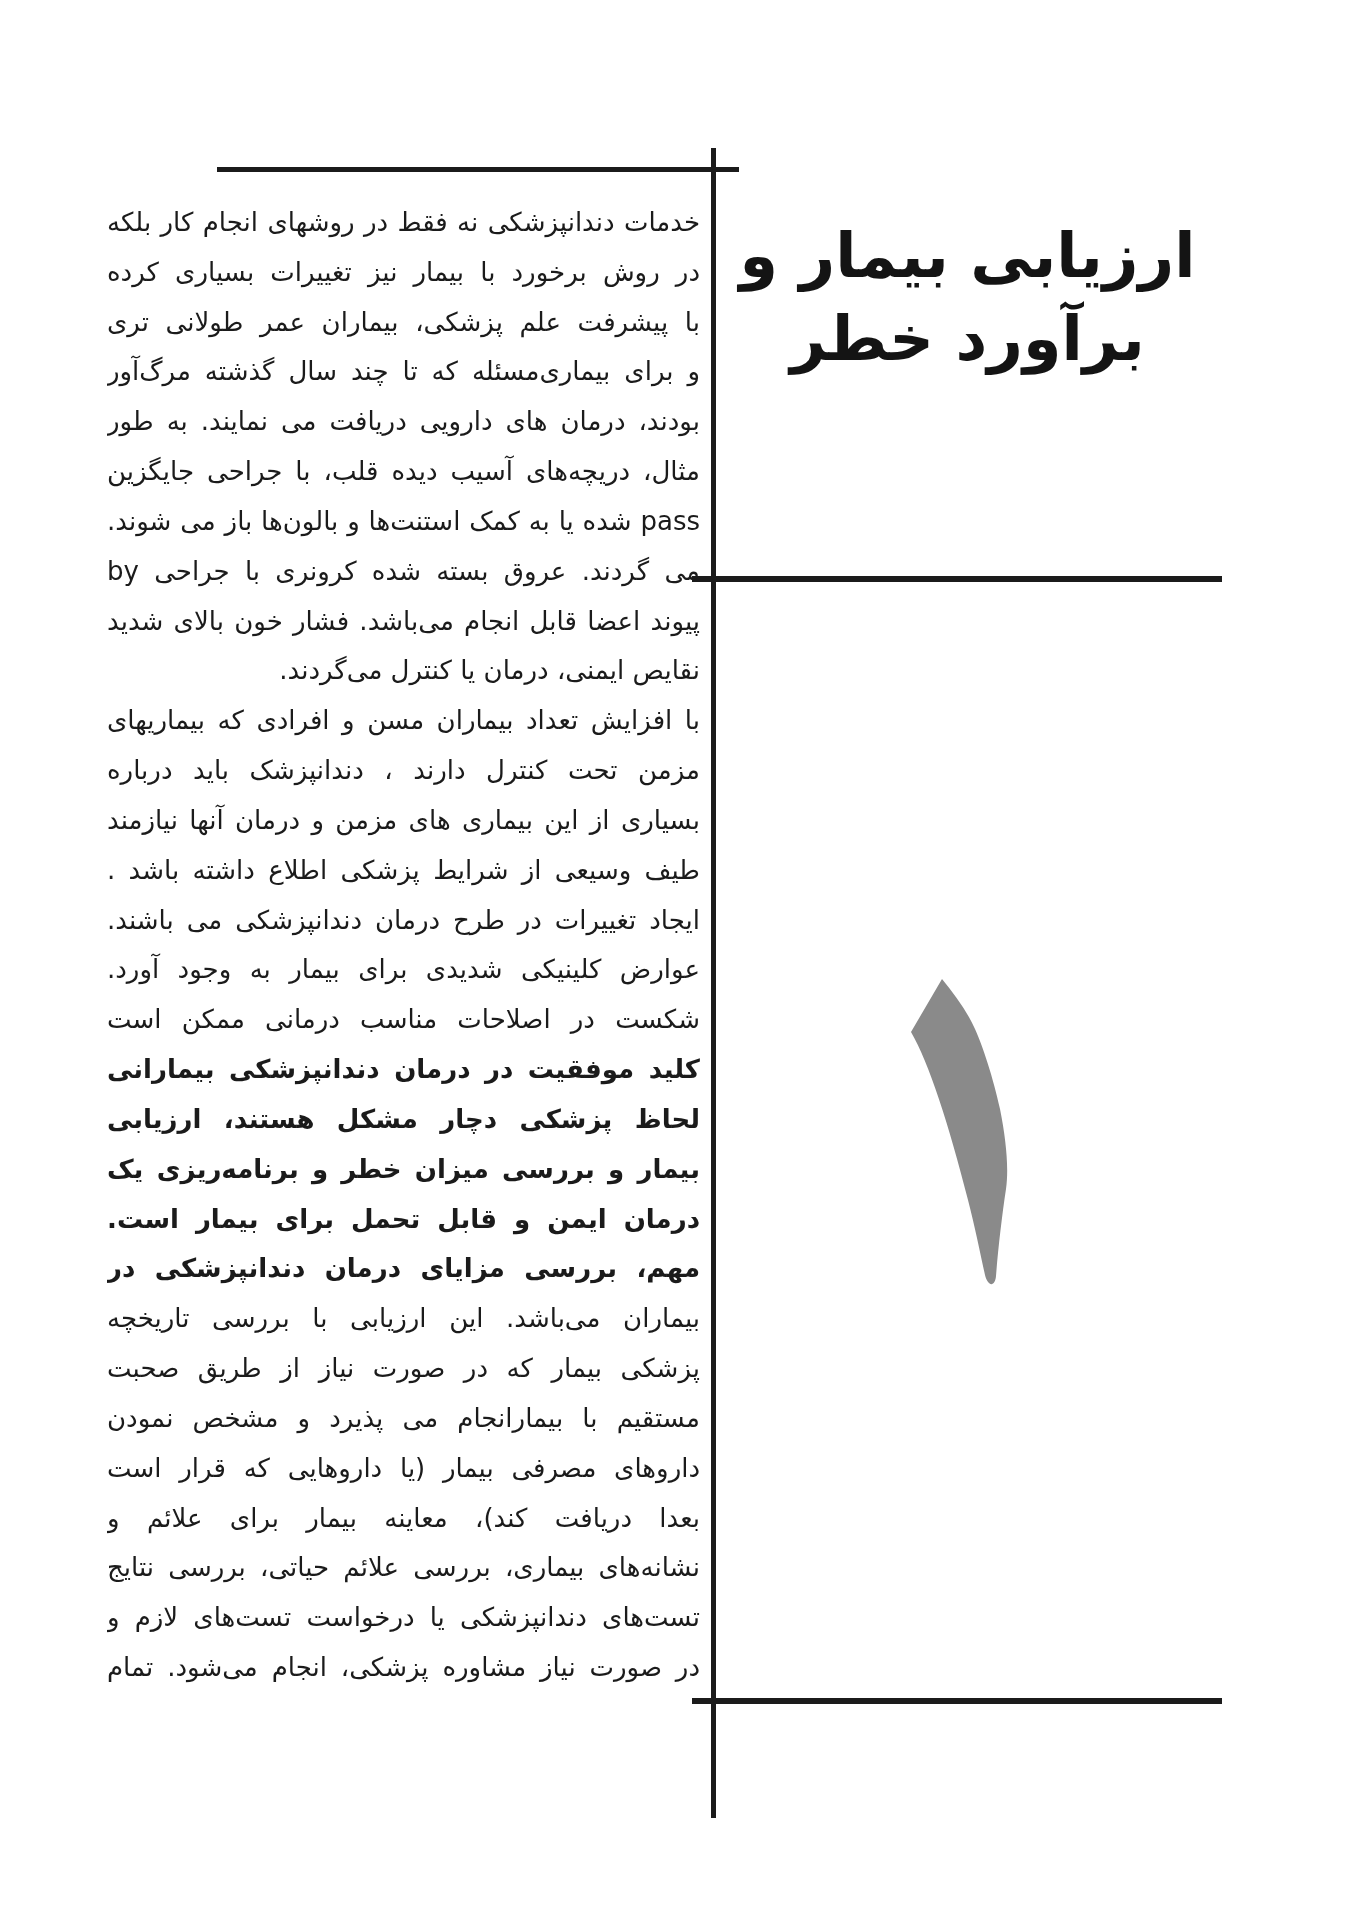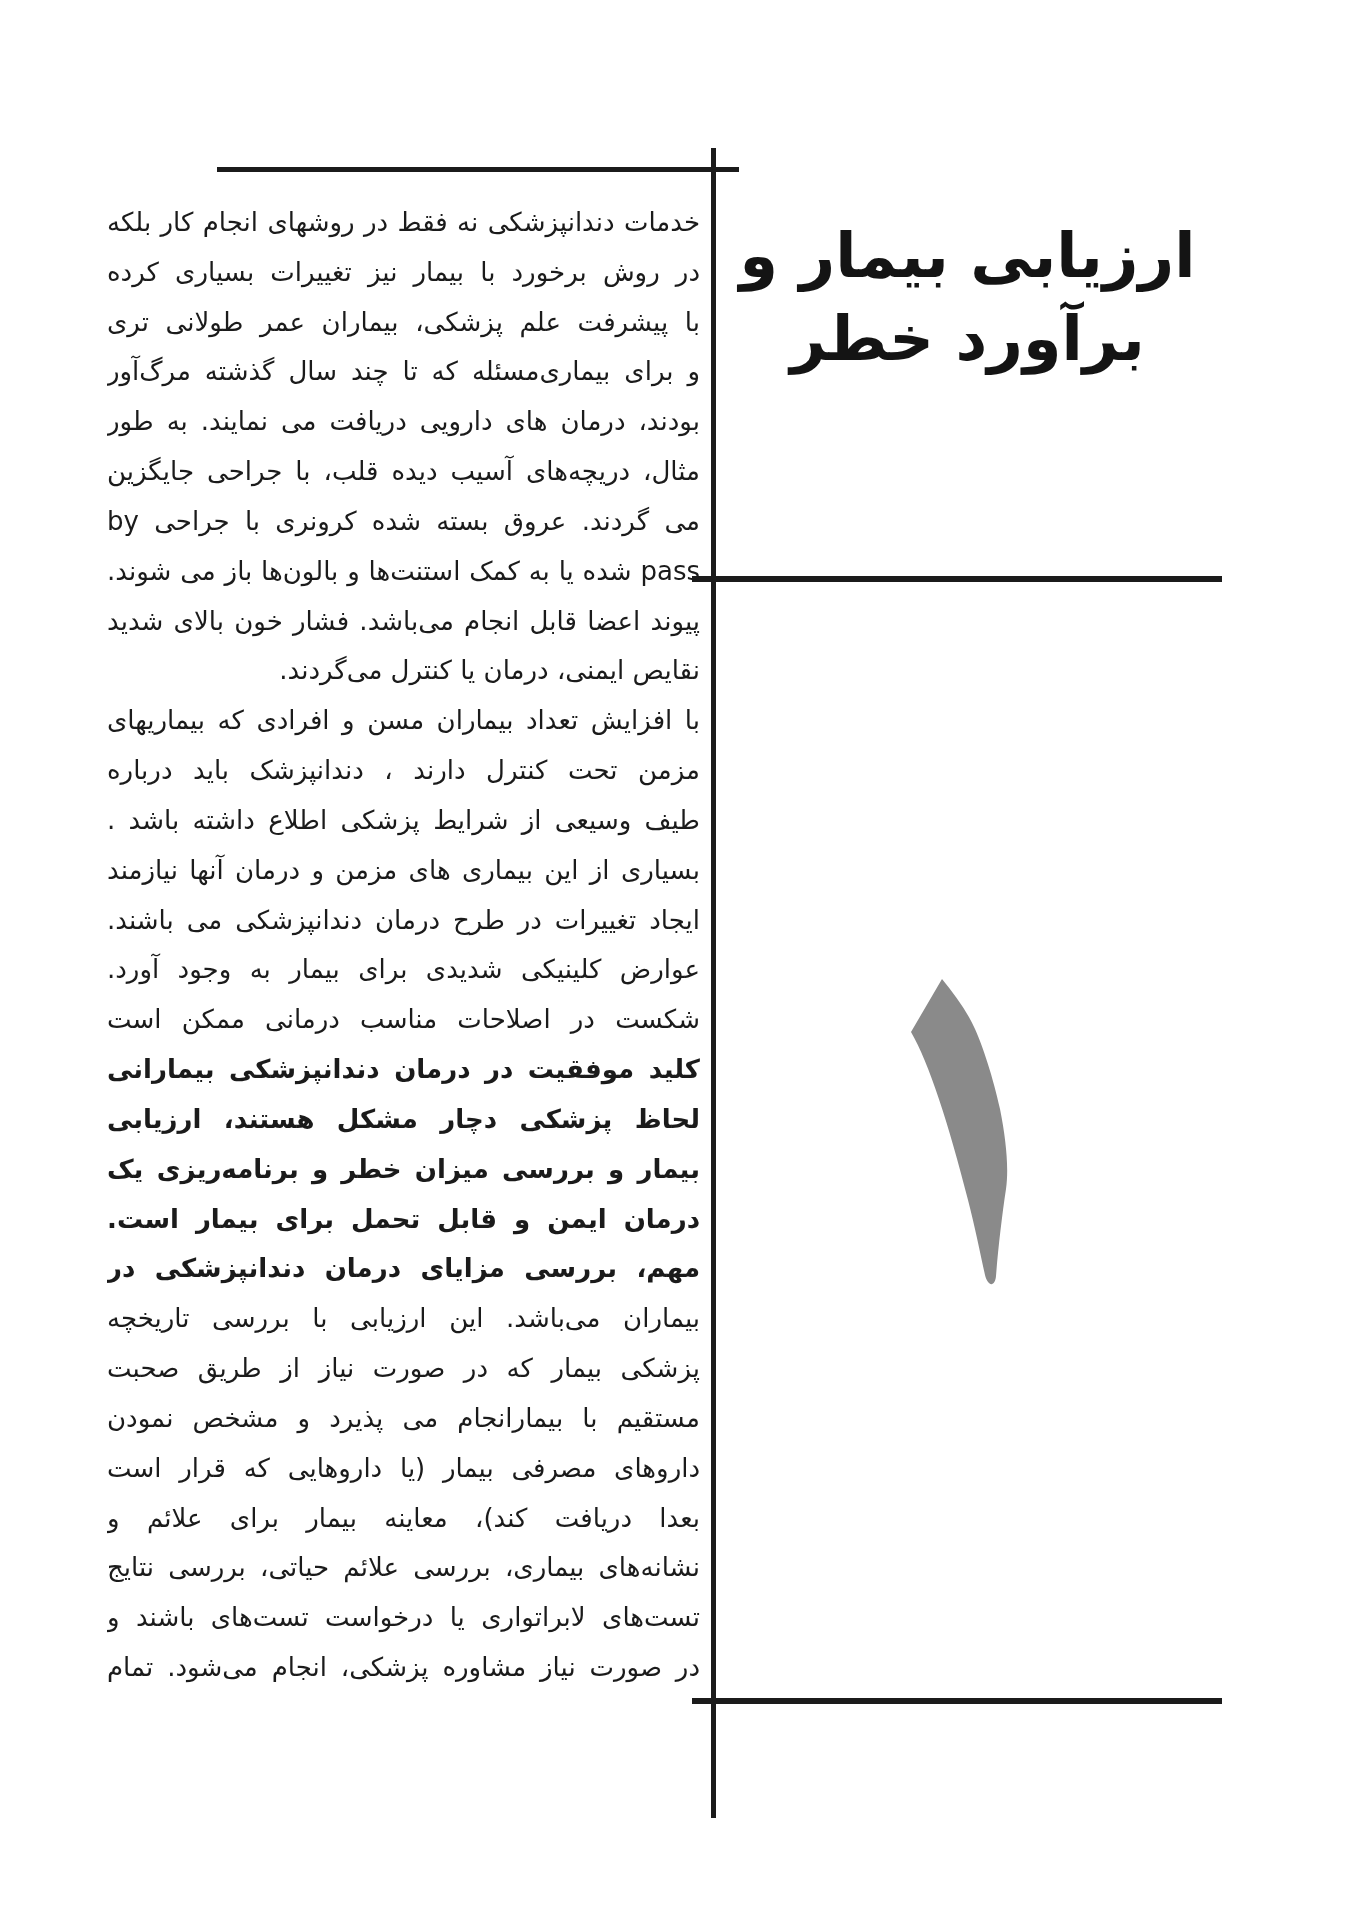--- a/index.html
+++ b/index.html
@@ -86,39 +86,39 @@
     </svg>
   </div>
 
   <div class="body-col">
       <div class="bline">خدمات دندانپزشکی نه فقط در روشهای انجام کار بلکه</div>
       <div class="bline">در روش برخورد با بیمار نیز تغییرات بسیاری کرده است.</div>
       <div class="bline">با پیشرفت علم پزشکی، بیماران عمر طولانی تری دارند</div>
       <div class="bline">و برای بیماری‌مسئله که تا چند سال گذشته مرگ‌آور</div>
       <div class="bline">بودند، درمان های دارویی دریافت می نمایند. به طور</div>
       <div class="bline">مثال، دریچه‌های آسیب دیده قلب، با جراحی جایگزین</div>
+      <div class="bline">pass شده یا به کمک استنت‌ها و بالون‌ها باز می شوند.</div>
       <div class="bline">می گردند. عروق بسته شده کرونری با جراحی by</div>
-      <div class="bline">pass شده یا به کمک استنت‌ها و بالون‌ها باز می شوند.</div>
       <div class="bline">پیوند اعضا قابل انجام می‌باشد. فشار خون بالای شدید</div>
       <div class="bline endline">نقایص ایمنی، درمان یا کنترل می‌گردند.</div>
       <div class="bline">با افزایش تعداد بیماران مسن و افرادی که بیماریهای</div>
       <div class="bline">مزمن تحت کنترل دارند ، دندانپزشک باید درباره</div>
+      <div class="bline">بسیاری از این بیماری های مزمن و درمان آنها نیازمند</div>
       <div class="bline">طیف وسیعی از شرایط پزشکی اطلاع داشته باشد .</div>
-      <div class="bline">بسیاری از این بیماری های مزمن و درمان آنها نیازمند</div>
       <div class="bline">ایجاد تغییرات در طرح درمان دندانپزشکی می باشند.</div>
       <div class="bline">عوارض کلینیکی شدیدی برای بیمار به وجود آورد.</div>
       <div class="bline">شکست در اصلاحات مناسب درمانی ممکن است</div>
       <div class="bline bold">کلید موفقیت در درمان دندانپزشکی بیمارانی که از</div>
       <div class="bline bold">لحاظ پزشکی دچار مشکل هستند، ارزیابی صحیح</div>
       <div class="bline bold">بیمار و بررسی میزان خطر و برنامه‌ریزی یک طرح</div>
       <div class="bline bold">درمان ایمن و قابل تحمل برای بیمار است. مسئله</div>
       <div class="bline bold">مهم، بررسی مزایای درمان دندانپزشکی در مقابل</div>
       <div class="bline">بیماران می‌باشد. این ارزیابی با بررسی تاریخچه</div>
       <div class="bline">پزشکی بیمار که در صورت نیاز از طریق صحبت</div>
       <div class="bline">مستقیم با بیمارانجام می پذیرد و مشخص نمودن</div>
       <div class="bline">داروهای مصرفی بیمار (یا داروهایی که قرار است</div>
       <div class="bline">بعدا دریافت کند)، معاینه بیمار برای علائم و</div>
       <div class="bline">نشانه‌های بیماری، بررسی علائم حیاتی، بررسی نتایج</div>
-      <div class="bline">تست‌های لابراتواری یا درخواست تست‌های باشند و</div>
+      <div class="bline">تست‌های دندانپزشکی یا درخواست تست‌های لازم و</div>
       <div class="bline">در صورت نیاز مشاوره پزشکی، انجام می‌شود. تمام</div>
     </div>
 
 </div>
 
 </body></html>

